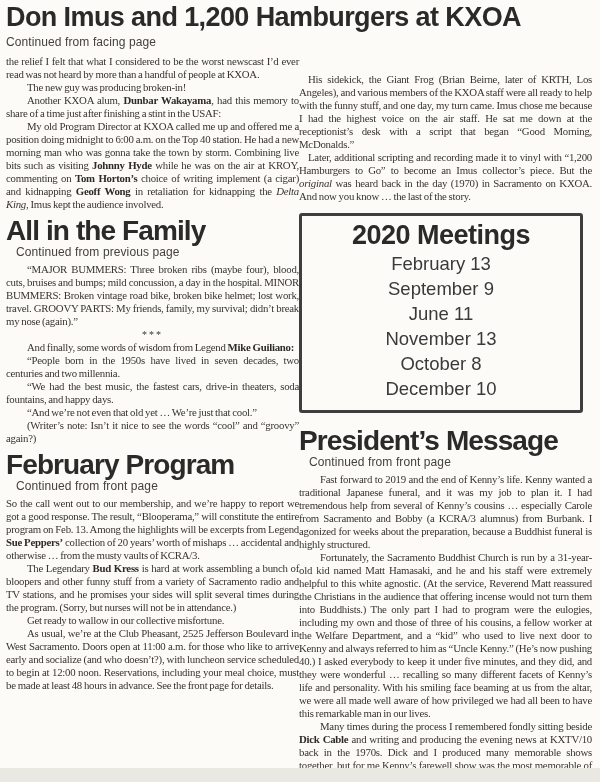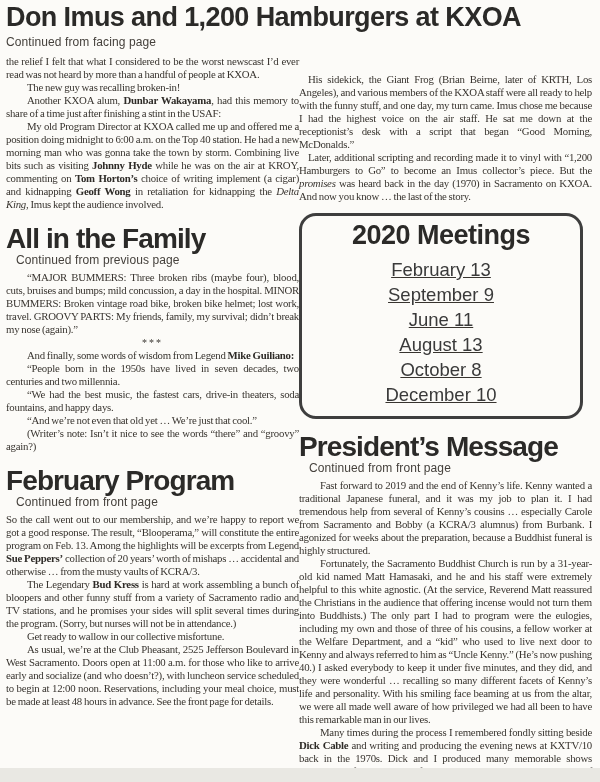--- a/index.html
+++ b/index.html
@@ -47,46 +47,46 @@
   .body p.indent { text-indent: 21px; }
   .body p.indent-sm { text-indent: 9px; }
   .body p.divider {
     text-align: center; text-indent: 0;
     font-size: 10px; letter-spacing: 2px;
     word-spacing: 0;
   }
   .body b { color: #2e2b27; }
   
   h2.section {
-    margin: 12px 0 0;
+    margin: 4px 0 0;
     font-family: "Liberation Sans", sans-serif;
     font-weight: 700;
     font-size: 28px; line-height: 31px;
     letter-spacing: -0.9px;
     color: var(--heading-ink, #2b2a28);
   }
   .section-continued { margin: 0 10px 5px; }
   .right-body-first { margin-top: 18px; }
   
   .meetings-box {
     border: 3px solid var(--box-border, #3e3e3e);
-    border-radius: 17px;
+    border-radius: 3px;
     margin: 10px 9px 12px 0;
     padding: 3px 6px 9px;
     text-align: center;
     background: transparent;
   }
   .meetings-title {
     font-family: "Liberation Sans", sans-serif;
     font-weight: 700;
     font-size: 27px; line-height: 32px;
     letter-spacing: -0.5px;
     color: var(--heading-ink, #2b2a28);
   }
-  .meetings-list { list-style: none; margin: 6px 0 0; padding: 0; text-decoration: underline; }
+  .meetings-list { list-style: none; margin: 0 0 0; padding: 0; }
   .meetings-list li {
     font-family: "Liberation Sans", sans-serif;
     font-size: 18.5px; line-height: 25px;
     color: #3a3a3a;
   }
 </style>
 </head>
 <body>
 
 <div class="page">
@@ -94,60 +94,60 @@
   <header class="masthead">
     <h1>Don Imus and 1,200 Hamburgers at KXOA</h1>
     <div class="continued masthead-continued">Continued from facing page</div>
   </header>
 
   <div class="columns">
 
     <div class="col">
       <div class="body">
           <p>the relief I felt that what I considered to be the worst newscast I’d ever read was not heard by more than a handful of people at KXOA.</p>
-          <p class="indent">The new guy was recalling broken-in!</p>
+          <p class="indent">The new guy was producing broken-in!</p>
           <p class="indent">Another KXOA alum, <b>Dunbar Wakayama</b>, had this memory to share of a time just after finishing a stint in the USAF:</p>
           <p class="indent">My old Program Director at KXOA called me up and offered me a position doing midnight to 6:00 a.m. on the Top 40 station. He had a new morning man who was gonna take the town by storm. Combining live bits such as visiting <b>Johnny Hyde</b> while he was on the air at KROY, commenting on <b>Tom Horton’s</b> choice of writing implement (a cigar) and kidnapping <b>Geoff Wong</b> in retaliation for kidnapping the <i>Delta King</i>, Imus kept the audience involved.</p>
         </div>
 
       <h2 class="section">All in the Family</h2>
       <div class="continued section-continued">Continued from previous page</div>
       <div class="body">
           <p class="indent">“MAJOR BUMMERS: Three broken ribs (maybe four), blood, cuts, bruises and bumps; mild concussion, a day in the hospital. MINOR BUMMERS: Broken vintage road bike, broken bike helmet; lost work, travel. GROOVY PARTS: My friends, family, my survival; didn’t break my nose (again).”</p>
           <p class="divider">***</p>
           <p class="indent">And finally, some words of wisdom from Legend <b>Mike Guiliano:</b></p>
           <p class="indent">“People born in the 1950s have lived in seven decades, two centuries and two millennia.</p>
           <p class="indent">“We had the best music, the fastest cars, drive-in theaters, soda fountains, and happy days.</p>
           <p class="indent">“And we’re not even that old yet … We’re just that cool.”</p>
-          <p class="indent">(Writer’s note: Isn’t it nice to see the words “there” and “groovy” again?)</p>
+          <p class="indent">(Writer’s note: Isn’t it nice to see the words “cool” and “groovy” again?)</p>
         </div>
 
       <h2 class="section">February Program</h2>
       <div class="continued section-continued">Continued from front page</div>
       <div class="body">
           <p>So the call went out to our membership, and we’re happy to report we got a good response. The result, “Blooperama,” will constitute the entire program on Feb. 13. Among the highlights will be excerpts from Legend <b>Sue Peppers’</b> collection of 20 years’ worth of mishaps … accidental and otherwise … from the musty vaults of KCRA/3.</p>
           <p class="indent">The Legendary <b>Bud Kress</b> is hard at work assembling a bunch of bloopers and other funny stuff from a variety of Sacramento radio and TV stations, and he promises your sides will split several times during the program.  (Sorry, but nurses will not be in attendance.)</p>
           <p class="indent">Get ready to wallow in our collective misfortune.</p>
           <p class="indent">As usual, we’re at the Club Pheasant, 2525 Jefferson Boulevard in West Sacramento. Doors open at 11:00 a.m. for those who like to arrive early and socialize (and who doesn’t?), with luncheon service scheduled to begin at 12:00 noon. Reservations, including your meal choice, must be made at least 48 hours in advance. See the front page for details.</p>
         </div>
     </div>
 
     <div class="col">
       <div class="body right-body-first">
           <p class="indent-sm">His sidekick, the Giant Frog (Brian Beirne, later of KRTH, Los Angeles), and various members of the KXOA staff were all ready to help with the funny stuff, and one day, my turn came. Imus chose me because I had the highest voice on the air staff.  He sat me down at the receptionist’s desk with a script that began “Good Morning, McDonalds.”</p>
-          <p class="indent-sm">Later, additional scripting and recording made it to vinyl with “1,200 Hamburgers to Go” to become an Imus collector’s piece. But the <i>promises</i> was heard back in the day (1970) in Sacramento on KXOA. And now you know … the last of the story.</p>
+          <p class="indent-sm">Later, additional scripting and recording made it to vinyl with “1,200 Hamburgers to Go” to become an Imus collector’s piece. But the <i>original</i> was heard back in the day (1970) in Sacramento on KXOA. And now you know … the last of the story.</p>
         </div>
 
       <div class="meetings-box">
         <div class="meetings-title">2020 Meetings</div>
         <ul class="meetings-list">
             <li>February 13</li>
             <li>September 9</li>
             <li>June 11</li>
-            <li>August 13</li>
+            <li>November 13</li>
             <li>October 8</li>
             <li>December 10</li>
           </ul>
       </div>
 
       <h2 class="section">President’s Message</h2>
       <div class="continued section-continued">Continued from front page</div>
       <div class="body">
           <p class="indent">Fast forward to 2019 and the end of Kenny’s life. Kenny wanted a traditional Japanese funeral, and it was my job to plan it. I had tremendous help from several of Kenny’s cousins … especially Carole from Sacramento and Bobby (a KCRA/3 alumnus) from Burbank. I agonized for weeks about the preparation, because a Buddhist funeral is highly structured.</p>
           <p class="indent">Fortunately, the Sacramento Buddhist Church is run by a 31-year-old kid named Matt Hamasaki, and he and his staff were extremely helpful to this white agnostic. (At the service, Reverend Matt reassured the Christians in the audience that offering incense would not turn them into Buddhists.) The only part I had to program were the eulogies, including my own and those of three of his cousins, a fellow worker at the Welfare Department, and a “kid” who used to live next door to Kenny and always referred to him as “Uncle Kenny.” (He’s now pushing 40.) I asked everybody to keep it under five minutes, and they did, and they were wonderful … recalling so many different facets of Kenny’s life and personality. With his smiling face beaming at us from the altar, we were all made well aware of how privileged we had all been to have this remarkable man in our lives.</p>

